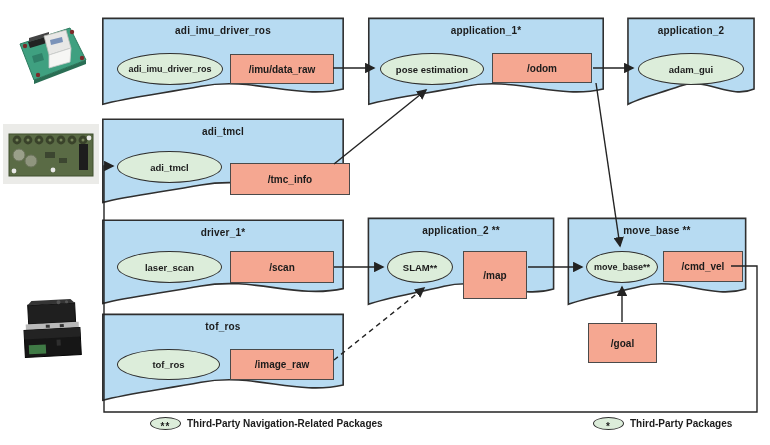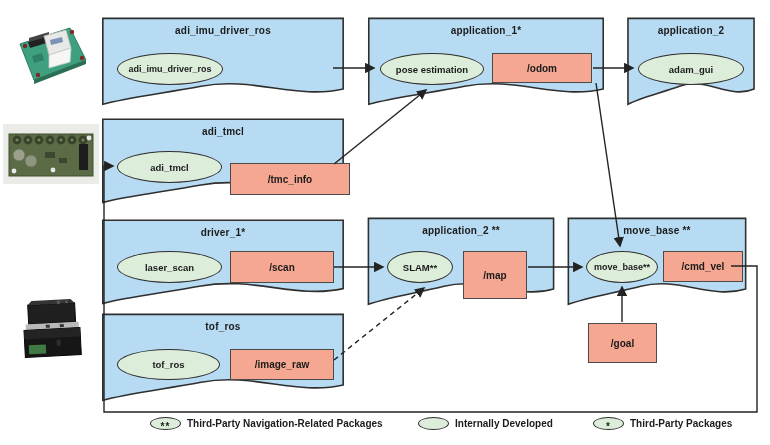--- a/index.html
+++ b/index.html
@@ -105,20 +105,21 @@
       <rect x="40" y="44" width="4" height="6" fill="#2e2e2e"></rect>
     </g>
   </svg>
 
   <div class="pkg" style="left:101px;top:17px;width:244px;height:90px">
     <svg class="pkg-bg" viewBox="0 0 200 100" preserveAspectRatio="none">
       <path d="M1.5,1.5 H198.5 V80 C160,92 125,66 82,77 C50,85 20,90 1.5,97 Z"></path>
       </svg>
     <div class="pkg-title">adi_imu_driver_ros</div>
     <div class="node" style="left:16px;top:36px;width:106px;height:32px;font-size:9px">adi_imu_driver_ros</div>
+    <div class="topic" style="left:129px;top:37px;width:104px;height:30px">/imu/data_raw</div>
   </div>
 
   <div class="pkg" style="left:367px;top:17px;width:238px;height:90px">
     <svg class="pkg-bg" viewBox="0 0 200 100" preserveAspectRatio="none">
       <path d="M1.5,1.5 H198.5 V80 C160,92 125,66 82,77 C50,85 20,90 1.5,97 Z"></path>
       </svg>
     <div class="pkg-title">application_1*</div>
     <div class="node" style="left:13px;top:36px;width:104px;height:32px">pose estimation</div>
     <div class="topic" style="left:125px;top:36px;width:100px;height:30px">/odom</div>
   </div>
@@ -195,26 +196,20 @@
     <polyline points="731,266 757,266 757,412 104,412 104,166 113,166" marker-end="url(#arrow)"></polyline>
   </svg>
 
   <div class="legend">
     <div class="legend-item" style="left:150px">
       <span class="legend-ellipse">
           <i>**</i>
         </span>
       <span class="legend-label">Third-Party Navigation-Related Packages</span>
     </div>
-    <div class="legend-item" style="left:418px">
-      <span class="legend-ellipse">
-          <i></i>
-        </span>
-      <span class="legend-label">Internally Developed</span>
-    </div>
     <div class="legend-item" style="left:593px">
       <span class="legend-ellipse">
           <i>*</i>
         </span>
       <span class="legend-label">Third-Party Packages</span>
     </div>
   </div>
 
 </div>
 

